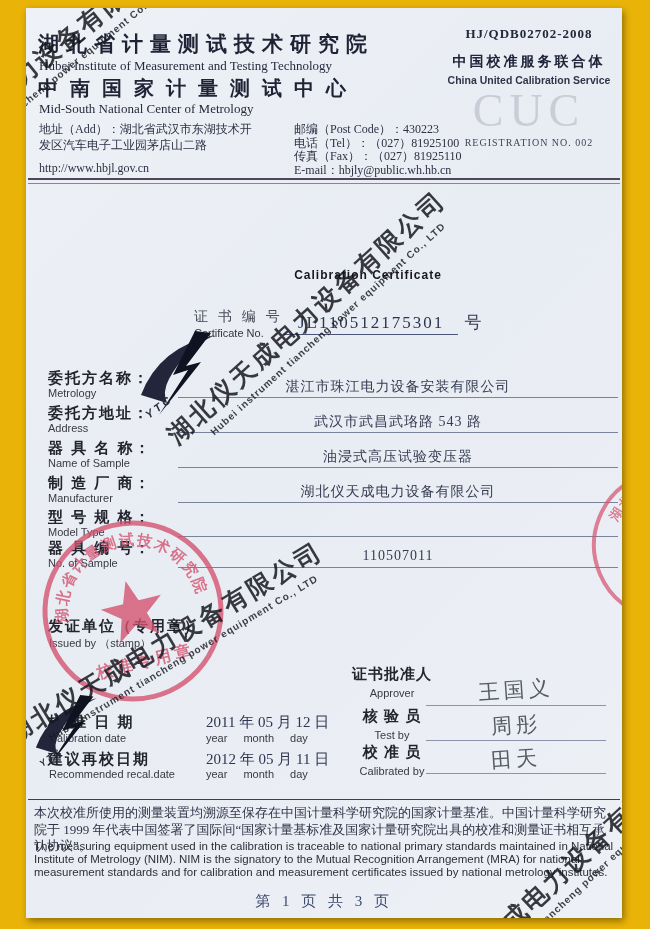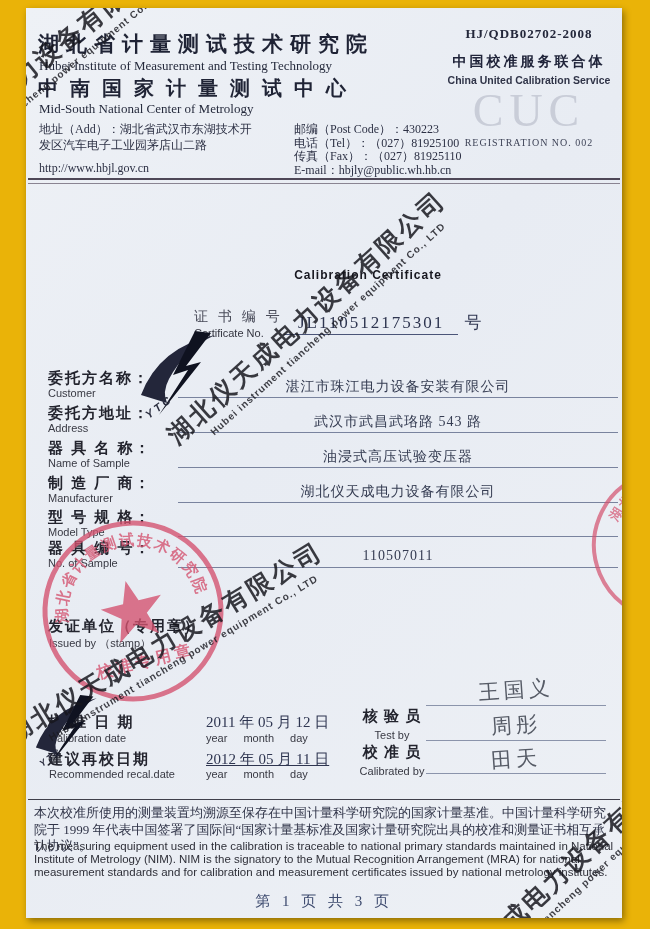--- a/index.html
+++ b/index.html
@@ -93,21 +93,21 @@
   <div class="abs t-en">Calibration Certificate</div>
 
   <div class="abs cert-cn">证 书 编 号</div>
   <div class="abs cert-en">Certificate No.</div>
   <div class="abs cert-val">
     <span class="u">JL110512175301</span><span class="sfx">号</span>
   </div>
 
   <div class="frow" style="top:361px;">
     <span class="cn">委托方名称：</span>
-    <span class="en">Customer</span>
+    <span class="en">Metrology</span>
     <span class="val">湛江市珠江电力设备安装有限公司</span>
     <span class="line"></span>
   </div>
   <div class="frow" style="top:396px;">
     <span class="cn">委托方地址：</span>
     <span class="en">Address</span>
     <span class="val">武汉市武昌武珞路 543 路</span>
     <span class="line"></span>
   </div>
   <div class="frow" style="top:431px;">
@@ -130,20 +130,24 @@
   <div class="frow" style="top:531px;">
     <span class="cn">器 具 编 号：</span>
     <span class="en">No. of Sample</span>
     <span class="val">110507011</span>
     <span class="line"></span>
   </div>
 
   <div class="abs iss-cn">发证单位（专用章）</div>
   <div class="abs iss-en">Issued by （stamp）</div>
 
+  <div class="ap" style="top:657px;">
+    <div class="cn">证书批准人</div>
+    <div class="en">Approver</div>
+  </div>
   <div class="sig" style="top:668px;">王国义</div>
   <div class="ap-line" style="top:697px;"></div>
 
   <div class="ap" style="top:699px;">
     <div class="cn">核  验  员</div>
     <div class="en">Test by</div>
   </div>
   <div class="sig" style="top:703px;">周彤</div>
   <div class="ap-line" style="top:732px;"></div>
 
@@ -154,21 +158,21 @@
   <div class="sig" style="top:737px;">田天</div>
   <div class="ap-line" style="top:765px;"></div>
 
   <div class="abs dt-cn" style="top:705px;">校 准 日 期</div>
   <div class="abs dt-en" style="top:724px;">Calibration  date</div>
   <div class="abs dt-val" style="top:705px;">2011 年 05 月 12 日</div>
   <div class="abs dt-sub" style="top:724px;">year month day</div>
 
   <div class="abs dt-cn" style="top:742px;">建议再校日期</div>
   <div class="abs dt-en" style="top:760px;">Recommended recal.date</div>
-  <div class="abs dt-val" style="top:742px;text-decoration:underline;">2012 年 05 月 11 日</div>
+  <div class="abs dt-val" style="top:742px;">2012 年 05 月 11 日</div>
   <div class="abs dt-sub" style="top:760px;">year month day</div>
 
   <div class="abs rule-bottom"></div>
   <div class="abs para-cn">本次校准所使用的测量装置均溯源至保存在中国计量科学研究院的国家计量基准。中国计量科学研究院于 1999 年代表中国签署了国际间“国家计量基标准及国家计量研究院出具的校准和测量证书相互承认协议”。</div>
   <div class="abs para-en">The measuring equipment used in the calibration is traceable to national primary standards maintained in National Institute of Metrology (NIM). NIM is the signatory to the Mutual Recognition Arrangement (MRA) for national measurement standards and for calibration and measurement certificates issued by national metrology institutes.</div>
   <div class="abs footer">第 1 页 共 3 页</div>
 
   <svg class="abs stamp" style="left:12px;top:508px;transform:rotate(-14deg);opacity:.78;" width="190" height="190" viewBox="0 0 190 190">
     <circle cx="95" cy="95" r="88" fill="none" stroke="#d4516e" stroke-width="5"></circle>
     <defs>

